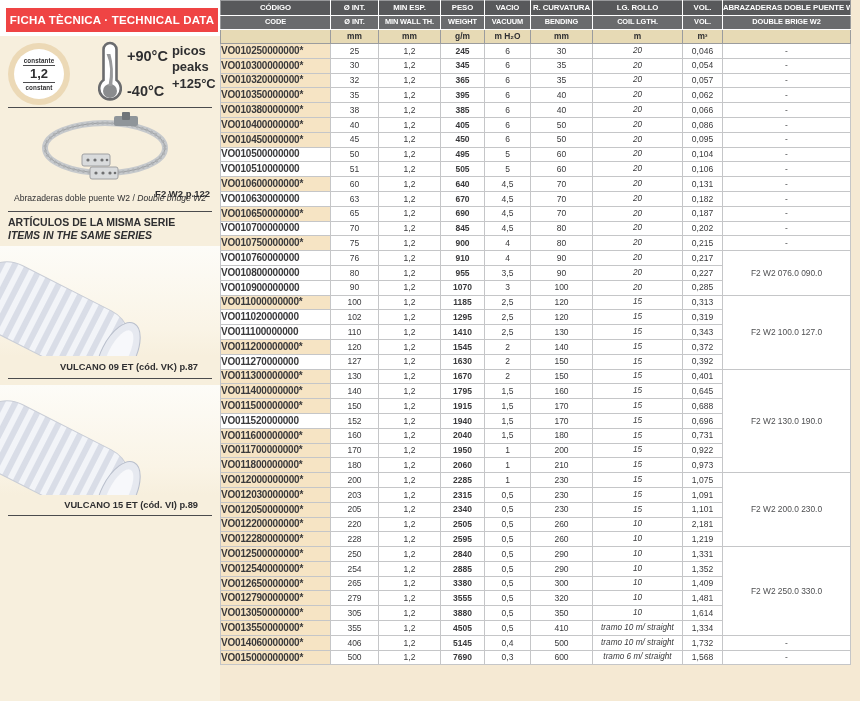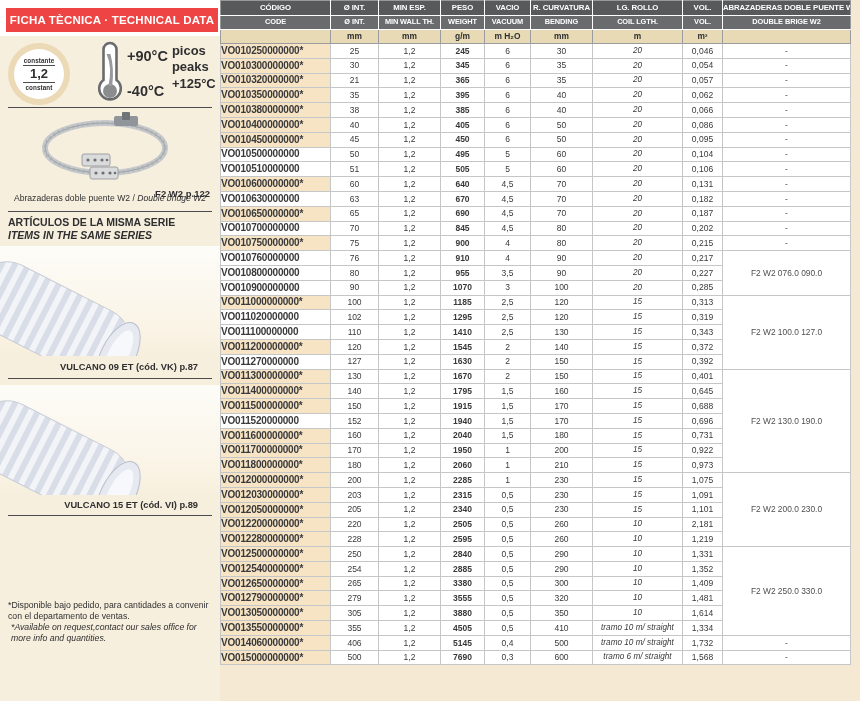--- a/index.html
+++ b/index.html
@@ -177,24 +177,20 @@
         <ellipse cx="160" cy="36" rx="17" ry="35" fill="#e6e9f0" stroke="#b9bfcc" stroke-width="1"></ellipse>
         <ellipse cx="160" cy="36" rx="10" ry="27" fill="#f7f8fb"></ellipse>
       </g>
     </svg>
   </div>
   <div class="hose-caption hose2-cap">VULCANO 15 ET (cód. VI) p.89</div>
 
   <div class="divider" style="top:515px"></div>
 
   <div class="footnotes">
-    <div class="block">
-      <div>*Disponible bajo pedido, para cantidades a convenir con el departamento de ventas.</div>
-      <div class="en">*Available on request,contact our sales office for more info and quantities.</div>
-    </div>
   </div>
 </div>
 
 <div class="table-wrap">
   <table id="spec-table">
     <colgroup>
       <col style="width:110px">
         <col style="width:48px">
         <col style="width:62px">
       <col style="width:44px">
@@ -257,21 +253,21 @@
           <td class="wall">1,2</td>
           <td class="weight">345</td>
           <td class="vacuum">6</td>
           <td class="bending">35</td>
           <td class="coil">20</td>
           <td class="vol">0,054</td>
           <td class="w2">-</td>
         </tr>
         <tr class="data">
           <td class="code starred">VO010320000000*</td>
-          <td class="diameter">21</td>
+          <td class="diameter">32</td>
           <td class="wall">1,2</td>
           <td class="weight">365</td>
           <td class="vacuum">6</td>
           <td class="bending">35</td>
           <td class="coil">20</td>
           <td class="vol">0,057</td>
           <td class="w2">-</td>
         </tr>
         <tr class="data">
           <td class="code starred">VO010350000000*</td>

